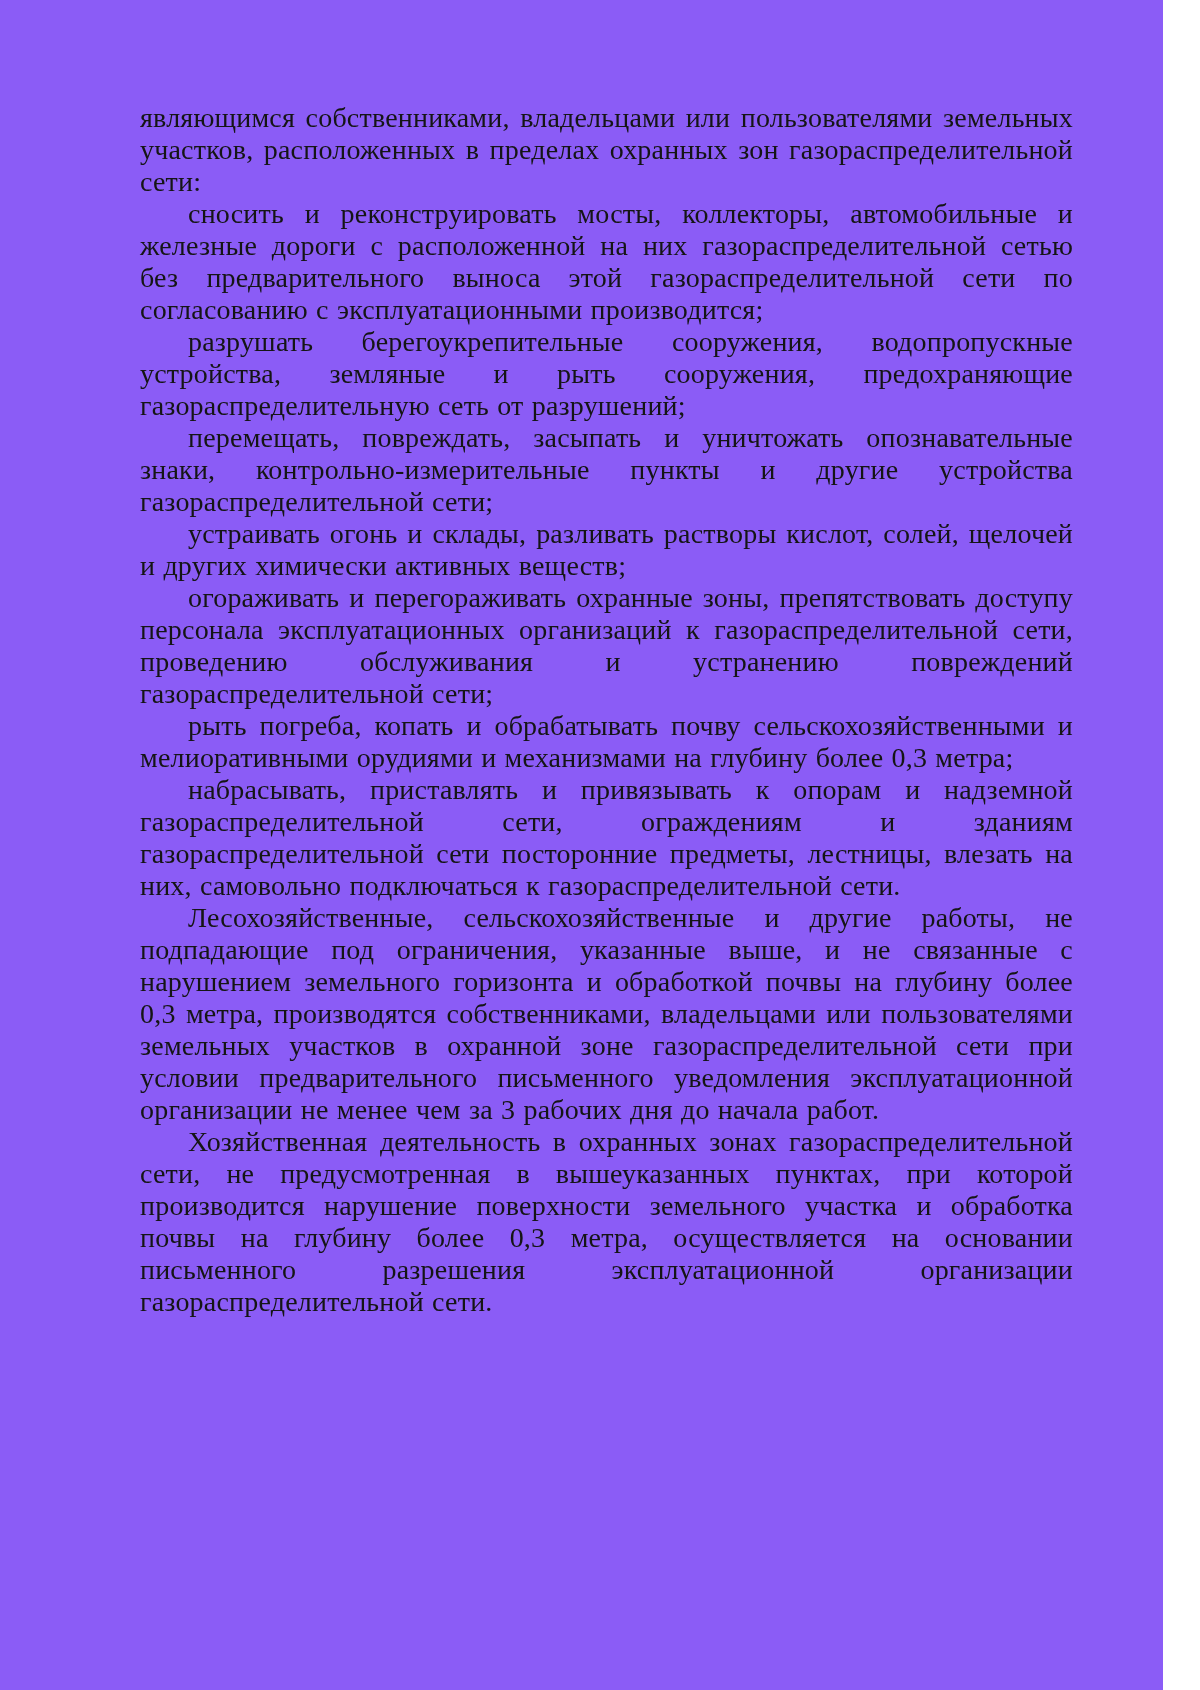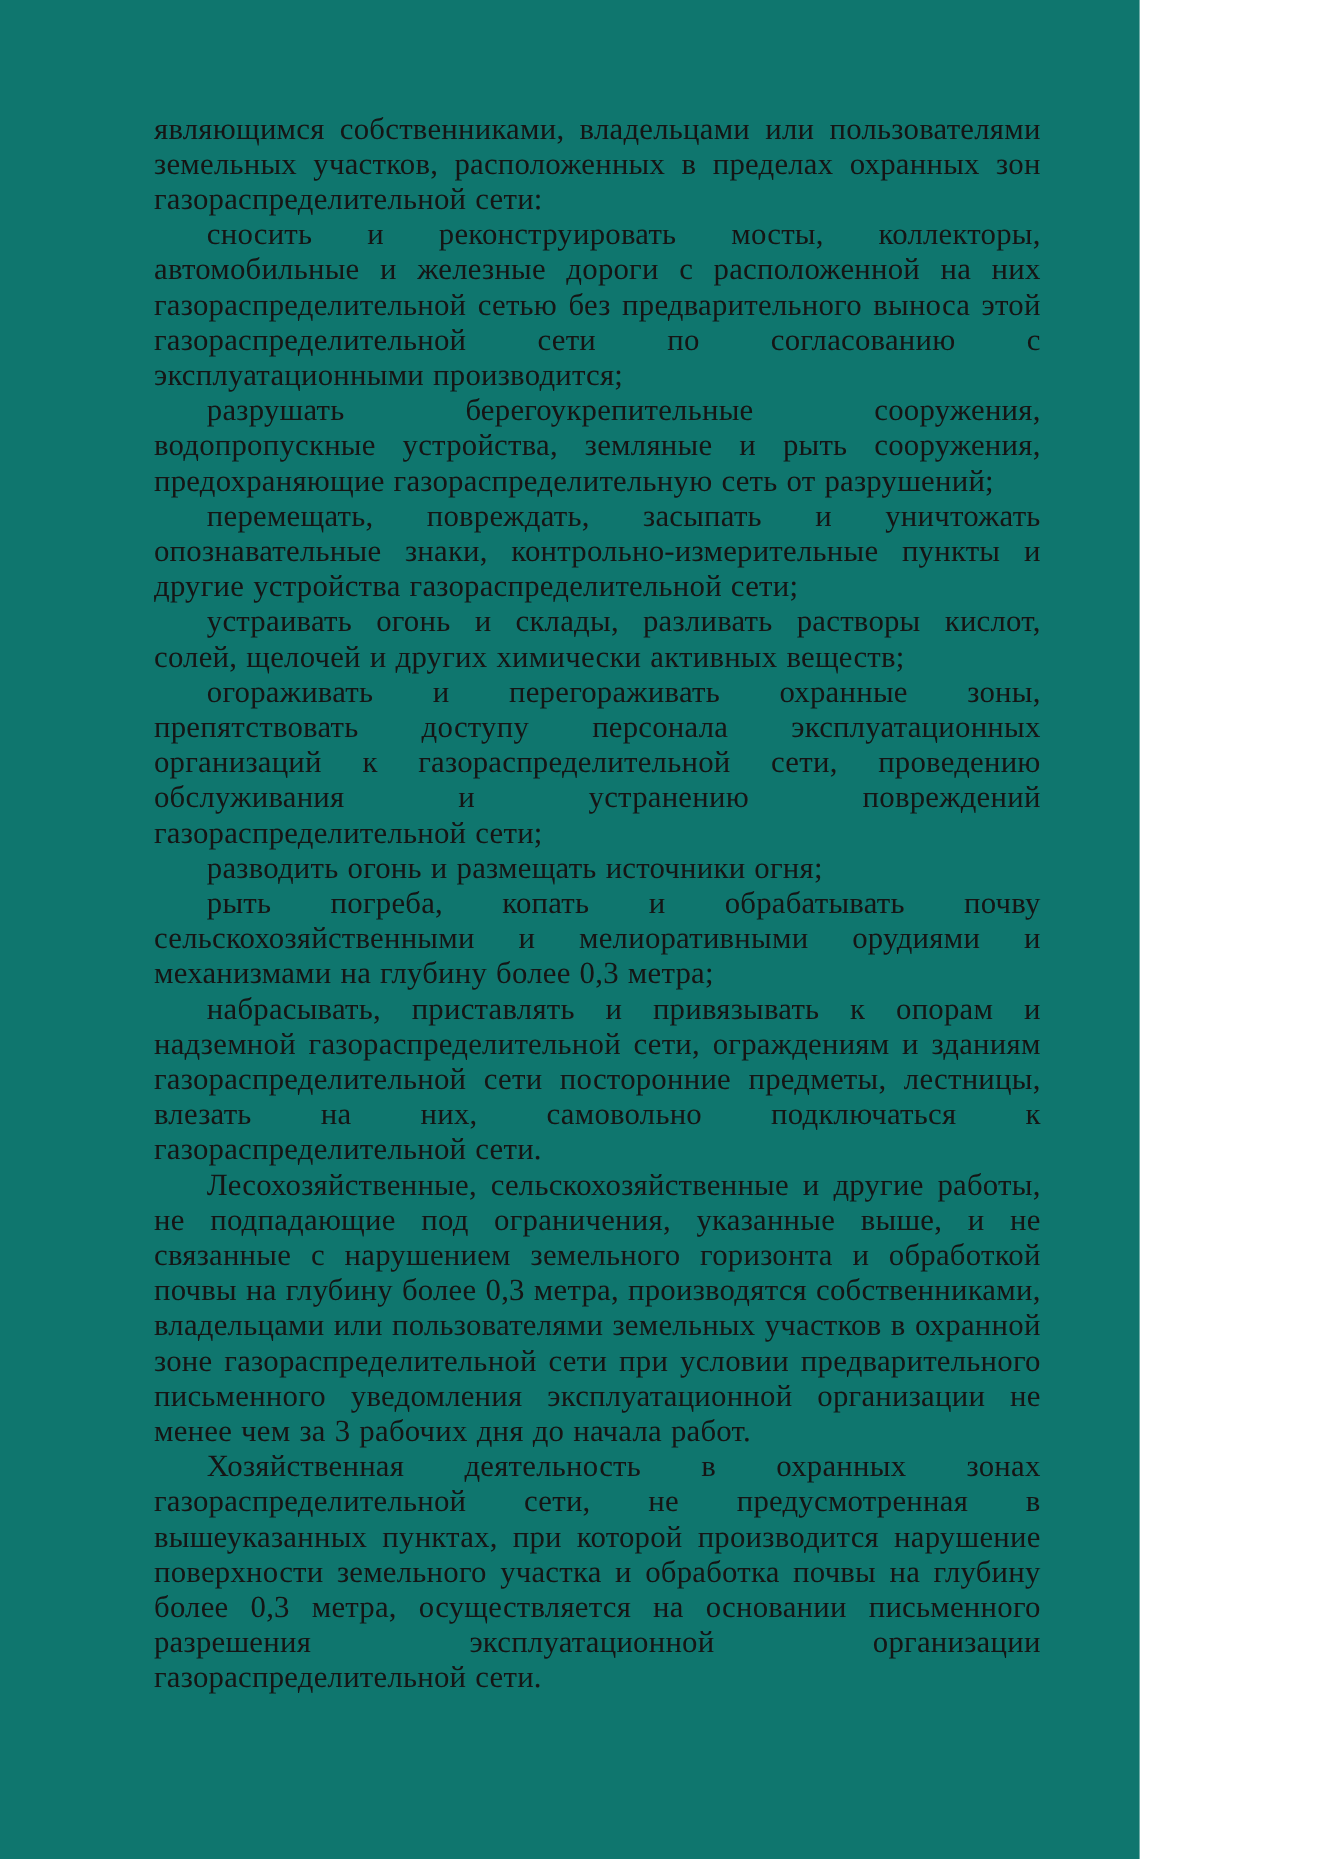--- a/index.html
+++ b/index.html
@@ -7,24 +7,24 @@
     padding: 0;
   }
   body {
     width: 1200px;
     height: 1690px;
     background: #ffffff;
     overflow: hidden;
   }
   .page {
     position: relative;
-    width: 1036px;
+    width: 1163px;
     height: 1690px;
     box-sizing: border-box;
-    background: #0f766e;
+    background: #8b5cf6;
     padding: 102px 90px 0 140px;
   }
   .textblock {
     font-family: "Liberation Serif", "DejaVu Serif", serif;
     font-size: 28px;
     line-height: 32px;
     color: #151515;
     letter-spacing: 0.2px;
   }
   .textblock p {
@@ -42,19 +42,18 @@
 <body>
 
 <div class="page">
   <div class="textblock">
     <p class="continuation">являющимся собственниками, владельцами или пользователями земельных участков, расположенных в пределах охранных зон газораспределительной сети:</p>
     <p>сносить и реконструировать мосты, коллекторы, автомобильные и железные дороги с расположенной на них газораспределительной сетью без предварительного выноса этой газораспределительной сети по согласованию с эксплуатационными производится;</p>
     <p>разрушать берегоукрепительные сооружения, водопропускные устройства, земляные и рыть сооружения, предохраняющие газораспределительную сеть от разрушений;</p>
     <p>перемещать, повреждать, засыпать и уничтожать опознавательные знаки, контрольно-измерительные пункты и другие устройства газораспределительной сети;</p>
     <p>устраивать огонь и склады, разливать растворы кислот, солей, щелочей и других химически активных веществ;</p>
     <p>огораживать и перегораживать охранные зоны, препятствовать доступу персонала эксплуатационных организаций к газораспределительной сети, проведению обслуживания и устранению повреждений газораспределительной сети;</p>
-    <p>разводить огонь и размещать источники огня;</p>
     <p>рыть погреба, копать и обрабатывать почву сельскохозяйственными и мелиоративными орудиями и механизмами на глубину более 0,3 метра;</p>
     <p>набрасывать, приставлять и привязывать к опорам и надземной газораспределительной сети, ограждениям и зданиям газораспределительной сети посторонние предметы, лестницы, влезать на них, самовольно подключаться к газораспределительной сети.</p>
     <p>Лесохозяйственные, сельскохозяйственные и другие работы, не подпадающие под ограничения, указанные выше, и не связанные с нарушением земельного горизонта и обработкой почвы на глубину более 0,3 метра, производятся собственниками, владельцами или пользователями земельных участков в охранной зоне газораспределительной сети при условии предварительного письменного уведомления эксплуатационной организации не менее чем за 3 рабочих дня до начала работ.</p>
     <p>Хозяйственная деятельность в охранных зонах газораспределительной сети, не предусмотренная в вышеуказанных пунктах, при которой производится нарушение поверхности земельного участка и обработка почвы на глубину более 0,3 метра, осуществляется на основании письменного разрешения эксплуатационной организации газораспределительной сети.</p>
   </div>
 </div>
 
 </body></html>

